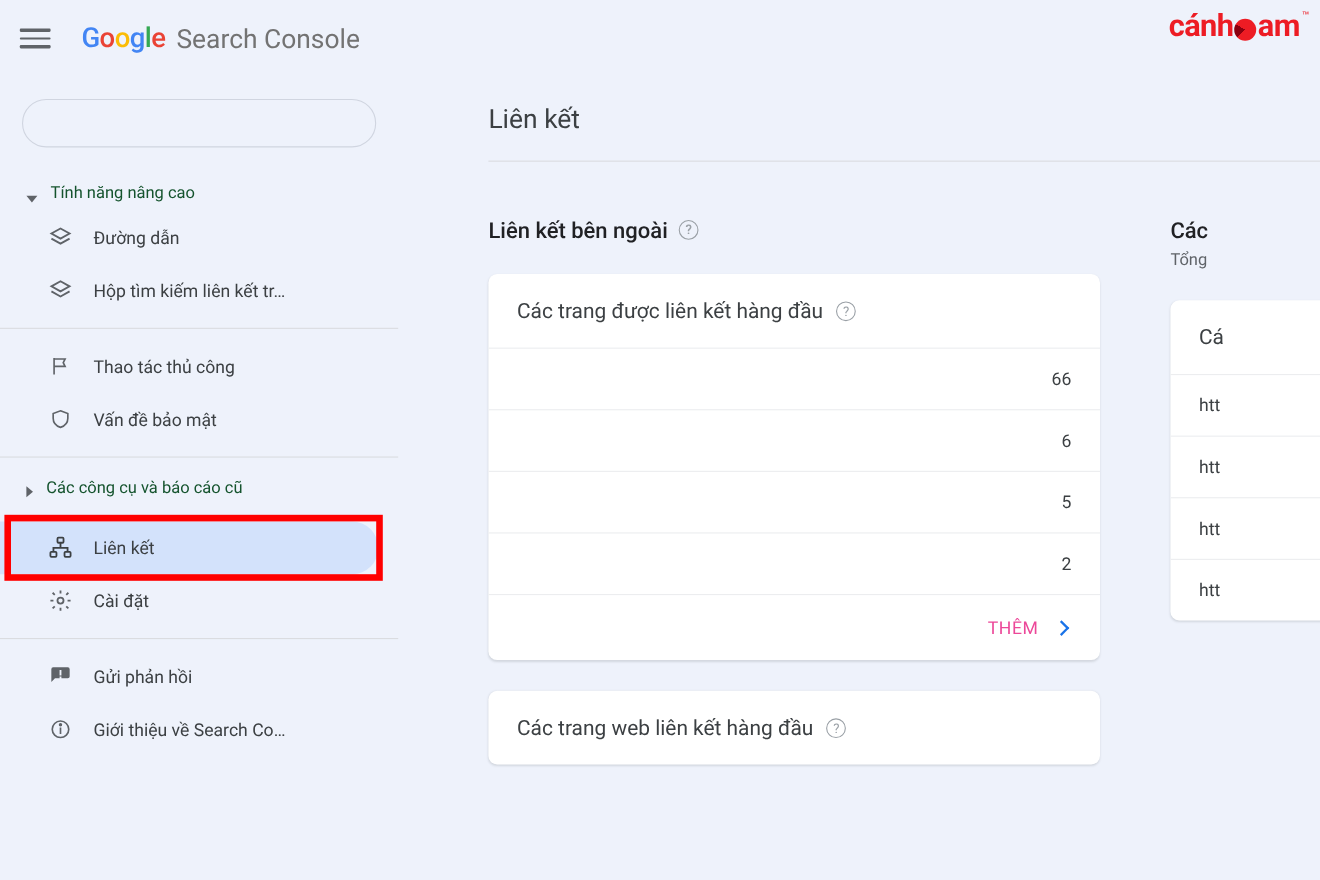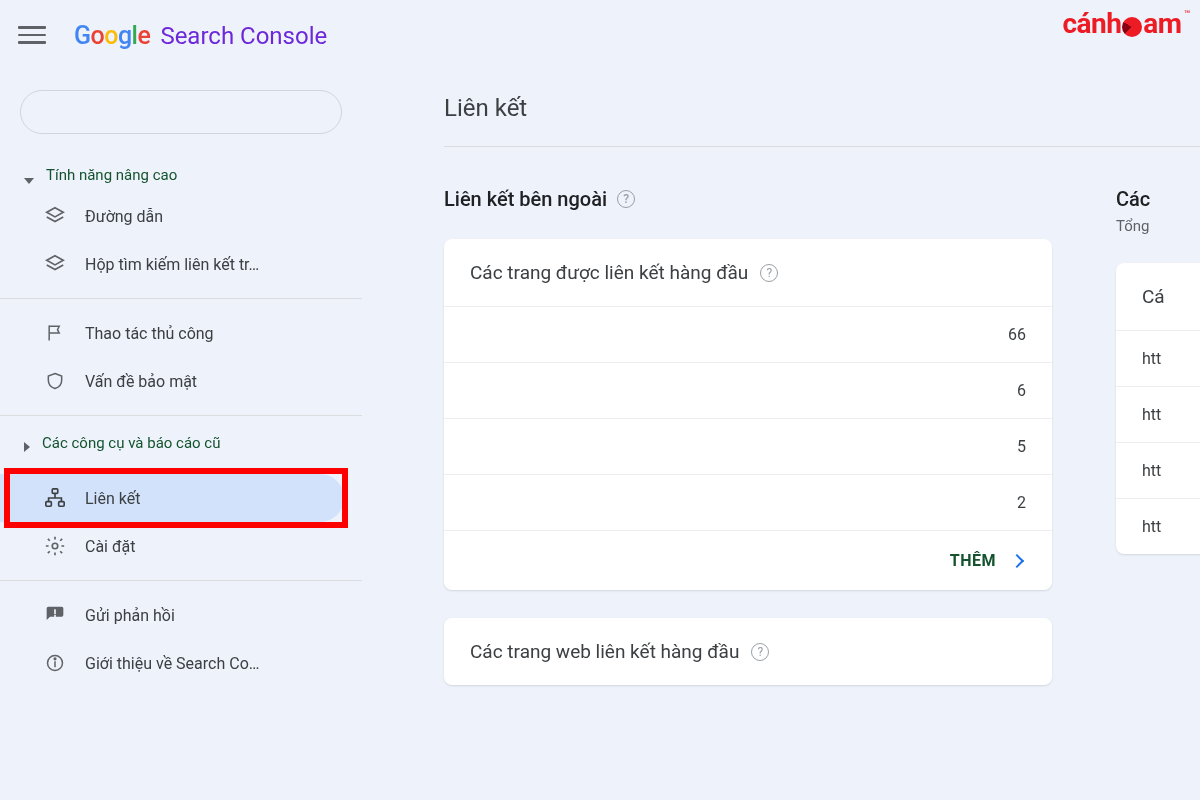--- a/index.html
+++ b/index.html
@@ -20,21 +20,21 @@
   }
   .hamburger {
     width: 28px; height: 28px;
     display: flex; flex-direction: column; justify-content: center;
     gap: 5px; margin-right: 28px; cursor: pointer;
   }
   .hamburger span { height: 2.5px; background:#5f6368; border-radius:1px; }
   .logo-wrap { display:flex; align-items:flex-end; gap:10px; font-size:24px;}
   .g-logo { font-weight:500; letter-spacing:-0.5px; font-size:25px;}
   .g-logo .b{color:#4285F4}.g-logo .r{color:#EA4335}.g-logo .y{color:#FBBC05}.g-logo .g{color:#34A853}
-  .sc-txt { color:#6d28d9; font-size:24px; font-weight:400;}
+  .sc-txt { color:#737373; font-size:24px; font-weight:400;}
   .brand {
     position:absolute; right:10px; top:10px;
     font-size:28px; font-weight:700; color:#ed1c24;
     letter-spacing:-0.5px;
     display:flex; align-items:center; line-height:1;
   }
   .brand .pie {
     width:20px; height:20px; border-radius:50%;
     background: conic-gradient(#ed1c24 0 225deg, #8b0010 225deg 300deg, #ed1c24 300deg 360deg);
     display:inline-block; margin:0 1px; position:relative; top:3px;
@@ -88,21 +88,21 @@
   .main {
     flex:1; padding: 24px 0 0 82px;
     overflow:hidden;
   }
   .page-title{
     font-size:24px; color:#3c4043; font-weight:400;
     padding-bottom:24px; border-bottom:1px solid #dadce0;
     width:100%;
   }
   .cards-row{ display:flex; gap:64px; margin-top:40px;}
-  .card-col{ width:608px; flex-shrink:0;}
+  .card-col{ width:556px; flex-shrink:0;margin-top:10px;}
   .col-title{
     font-size:20px; color:#202124; font-weight:500;
     display:flex; align-items:center; gap:10px;
   }
   .help-ic{
     width:18px;height:18px;border:1.6px solid #9aa0a6;border-radius:50%;
     display:inline-flex;align-items:center;justify-content:center;
     font-size:12px; color:#9aa0a6;
   }
   .subtle{ color:#5f6368; font-size:15px; margin-top:6px;}
@@ -117,21 +117,21 @@
   }
   .row{
     display:flex; justify-content:space-between; align-items:flex-end;
     padding:18px 26px; border-top:1px solid #ecedef;
     font-size:16px; color:#3c4043;
   }
   .row .url{ color:#3c4043; visibility:hidden;}
   .card2 .row .url{ visibility:visible;}
   .more{
     padding:20px 30px; display:flex; justify-content:flex-end; align-items:center;
-    gap:16px; color:#14532d; font-weight:700; font-size:16px;
+    gap:16px; color:#ec4899; font-weight:400; font-size:16px;
     border-top:1px solid #ecedef; cursor:pointer; letter-spacing:.5px;
   }
   .chev{ width:10px;height:10px;border-top:2.5px solid #1a73e8;border-right:2.5px solid #1a73e8; transform:rotate(45deg);}
   svg{display:block}
 </style>
 </head>
 <body>
 
 <div class="header">
   <div class="hamburger">

